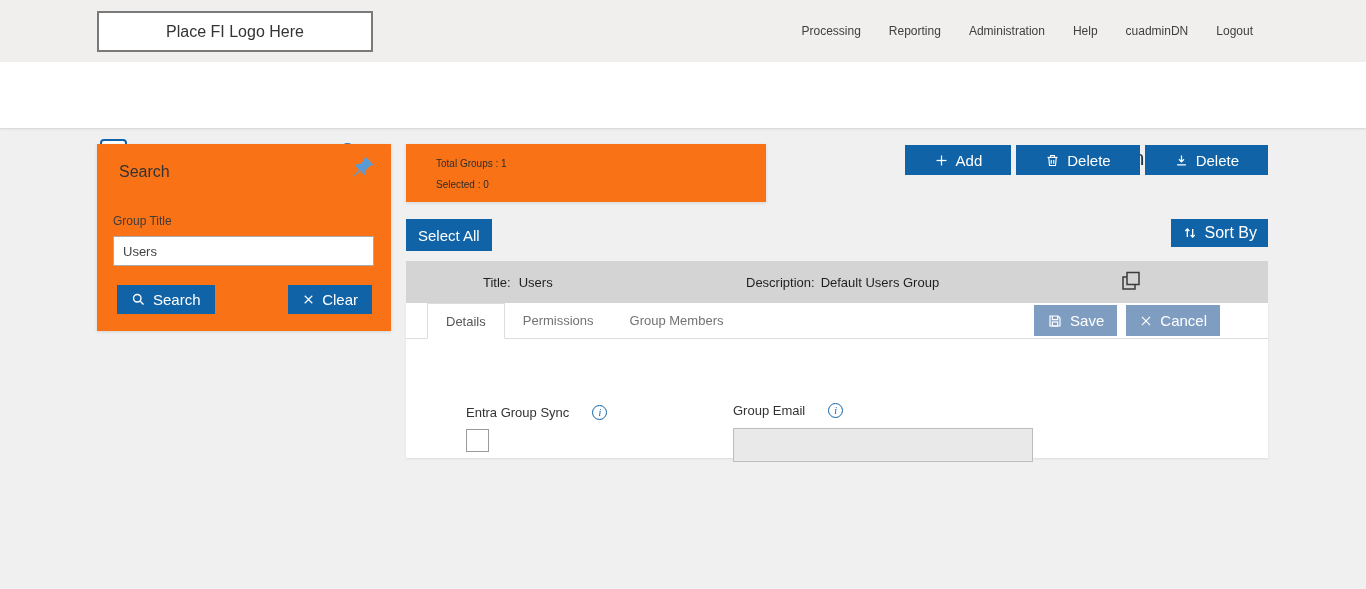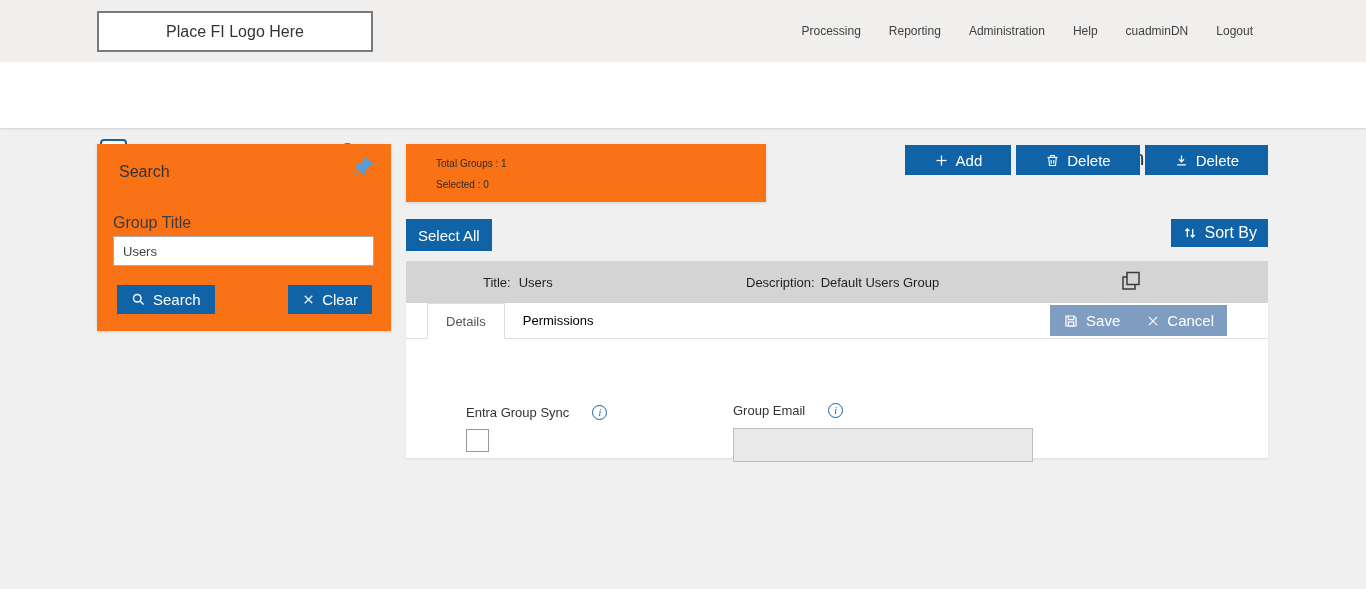--- a/index.html
+++ b/index.html
@@ -48,21 +48,21 @@
     background: #1163a7; color: #fff; border: none;
     font-family: inherit; font-size: 14px; cursor: pointer; white-space: nowrap;
   }
   .btn.muted { background: #7f9dc0; }
   .card { background: #f97316; box-shadow: 0 1px 3px rgba(0,0,0,0.12); }
 
   
   .search-card { position: absolute; left: 97px; top: 144px; width: 294px; height: 187px; }
   .search-title { position: absolute; left: 22px; top: 19px; font-size: 16px; color: #333; }
   .pin-btn { position: absolute; right: 16px; top: 12px; width: 24px; height: 24px; border: none; background: transparent; cursor: pointer; padding: 0; }
-  .group-title-label { position: absolute; left: 16px; top: 70px; font-size: 16px; color: #3c3c3c; }
+  .group-title-label { position: absolute; left: 16px; top: 70px; font-size: 12px; color: #3c3c3c; }
   .search-input {
     position: absolute; left: 16px; top: 92px; width: 261px; height: 30px;
     border: 1px solid #ababab; padding: 0 9px; font-size: 13px; color: #444; font-family: inherit;
   }
   .search-actions { position: absolute; left: 0; top: 141px; width: 100%; padding: 0 19px 0 20px; display: flex; justify-content: space-between; }
   .search-actions .btn { height: 29px; padding: 0 14px; font-size: 15px; }
 
   
   .summary { position: absolute; left: 406px; top: 144px; width: 360px; height: 58px; padding: 9px 0 0 30px; }
   .summary div { font-size: 10px; color: #2c2c2c; line-height: 21px; }
@@ -78,23 +78,23 @@
   .group-row { position: absolute; left: 406px; top: 261px; width: 862px; height: 42px; background: #d4d4d4; }
   .group-row .row-text { position: absolute; top: 14px; font-size: 13px; color: #1f1f1f; }
   .gr-title { left: 77px; }
   .gr-desc { left: 340px; }
   .row-val { margin-left: 8px; }
   .copy-btn { position: absolute; left: 712px; top: 8px; width: 26px; height: 26px; border: none; background: transparent; cursor: pointer; padding: 0; }
 
   
   .panel { position: absolute; left: 406px; top: 303px; width: 862px; height: 155px; background: #fff; box-shadow: 0 1px 2px rgba(0,0,0,0.08); }
   .tabbar { position: relative; height: 36px; border-bottom: 1px solid #ddd; display: flex; align-items: stretch; padding-left: 21px; }
-  .tab { display: flex; align-items: center; padding: 0 18px; font-size: 13px; color: #000000; cursor: pointer; }
+  .tab { display: flex; align-items: center; padding: 0 18px; font-size: 13px; color: #737373; cursor: pointer; }
   .tab.active { border: 1px solid #ddd; border-bottom: 1px solid #fff; margin-bottom: -1px; color: #555; background: #fff; }
-  .panel-actions { position: absolute; top: 2px; right: 41px; display: flex; }
+  .panel-actions { position: absolute; top: 2px; right: 48px; display: flex; gap: 9px; }
   .panel-actions .btn { height: 31px; padding: 0 13px; font-size: 15px; }
 
   .form-label { position: absolute; font-size: 13px; color: #333; display: inline-flex; align-items: flex-start; gap: 23px; }
   .lbl-entra { left: 60px; top: 66px; }
   .lbl-email { left: 327px; top: 64px; }
   .checkbox {
     position: absolute; left: 60px; top: 90px; width: 23px; height: 23px;
     appearance: none; -webkit-appearance: none;
     border: 1px solid #9a9a9a; background: #fff; cursor: pointer;
   }
@@ -233,20 +233,23 @@
 </div>
 
 <div class="panel">
   <div class="tabbar">
     <div class="tab active">
       <span>Details</span>
     </div>
     <div class="tab">
       <span>Permissions</span>
     </div>
+    <div class="tab">
+      <span>Group Members</span>
+    </div>
     <div class="panel-actions">
       <button class="btn muted">
         <span style="display:inline-flex;">
           <svg width="16" height="16" viewBox="0 0 24 24" fill="none" stroke="#fff" stroke-width="1.8">
             <path d="M4.5 4.5h12l3 3v12h-15z"></path>
             <path d="M8 4.5V10h8V4.5"></path>
             <rect x="8" y="13.5" width="8" height="6"></rect>
           </svg>
         </span>
         <span>Save</span>

